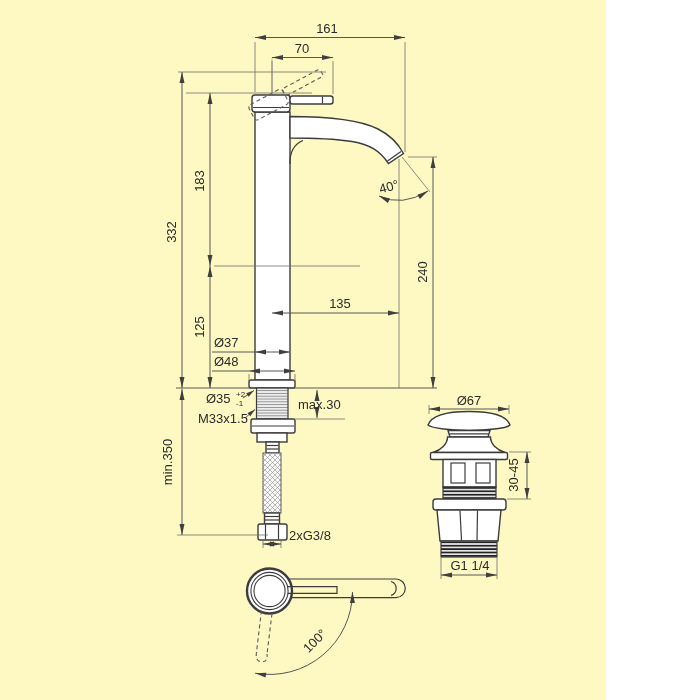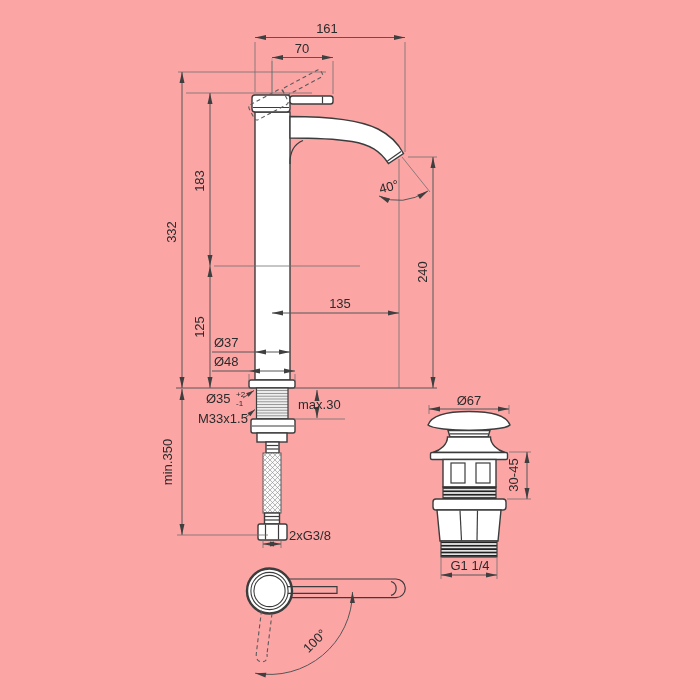--- a/index.html
+++ b/index.html
@@ -1,16 +1,16 @@
 <!DOCTYPE html>
 <html><head>
 <meta charset="utf-8">
 <style>
   html,body{margin:0;padding:0;background:#ffffff;}
-  .stage{width:700px;height:700px;position:relative;background:#fca5a5;font-family:"Liberation Sans",sans-serif;}
+  .stage{width:606px;height:700px;position:relative;background:#fef9c3;font-family:"Liberation Sans",sans-serif;}
   svg{display:block;}
   .obj{fill:#ffffff;stroke:#3c3c3c;stroke-width:1.4;}
   .objln{fill:none;stroke:#3c3c3c;stroke-width:1.2;}
   .thin{fill:none;stroke:#6f6f6f;stroke-width:0.8;}
   .dimln{fill:none;stroke:#565656;stroke-width:1;}
   .extln{fill:none;stroke:#6f6f6f;stroke-width:0.8;}
   .ctr{fill:none;stroke:#9a9a9a;stroke-width:0.7;}
   .dash{fill:none;stroke:#5a5a5a;stroke-width:1.1;stroke-dasharray:4 3;}
   .dim{font:13px "Liberation Sans",sans-serif;fill:#2b2b2b;}
   .dimsm{font:8px "Liberation Sans",sans-serif;fill:#2b2b2b;}

